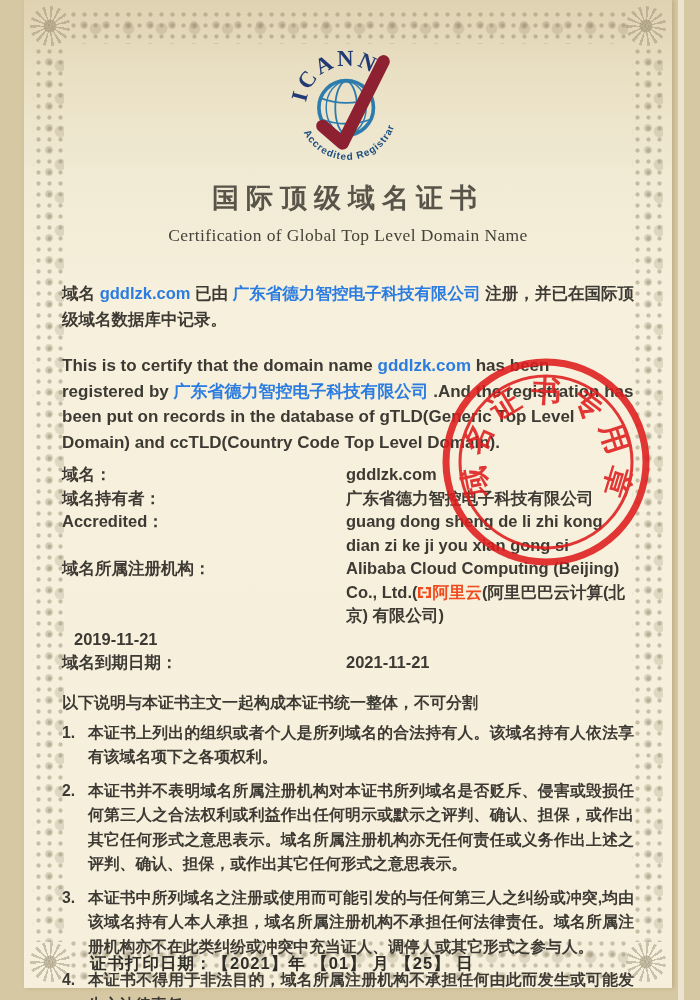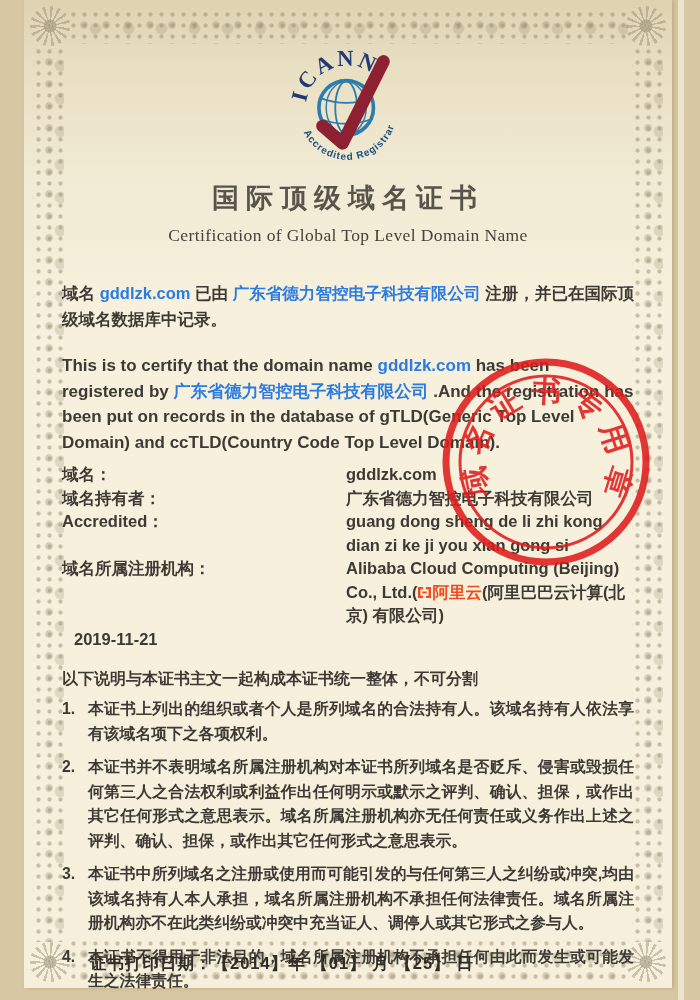--- a/index.html
+++ b/index.html
@@ -134,20 +134,24 @@
         <div class="lbl">域名所属注册机构：</div>
         <div class="val"><span>Alibaba Cloud Computing (Beijing) Co., Ltd.(</span><span class="brand"><svg width="15" height="13" viewBox="0 0 16 14">
                 <path d="M1,1 h5.5 v2.6 h-2.9 v6.8 h2.9 v2.6 h-5.5 z" fill="#f04a1d"></path>
                 <path d="M15,1 h-5.5 v2.6 h2.9 v6.8 h-2.9 v2.6 h5.5 z" fill="#f04a1d"></path>
                 <rect x="5.6" y="6" width="4.8" height="2" fill="#f04a1d"></rect>
               </svg><span>阿里云</span></span><span>(阿里巴巴云计算(北京) 有限公司)</span></div>
       </div>
       <div class="row">
         <div class="val">2019-11-21</div>
       </div>
+      <div class="row">
+        <div class="lbl">域名到期日期：</div>
+        <div class="val">2021-11-21</div>
+      </div>
     </div>
 
     <div class="notices">
       <div class="notices-intro">以下说明与本证书主文一起构成本证书统一整体，不可分割</div>
       <ol class="notice-list">
         <li class="notice-item">
           <span class="num">1.</span>
           <span class="txt">本证书上列出的组织或者个人是所列域名的合法持有人。该域名持有人依法享有该域名项下之各项权利。</span>
         </li>
         <li class="notice-item">
@@ -161,21 +165,21 @@
         <li class="notice-item">
           <span class="num">4.</span>
           <span class="txt">本证书不得用于非法目的，域名所属注册机构不承担任何由此而发生或可能发生之法律责任。</span>
         </li>
 
       </ol>
     </div>
 
   </div>
 
-  <div class="footer"><span>证书打印日期：</span><span>【2014】年 【01】 月 【25】 日</span></div>
+  <div class="footer"><span>证书打印日期：</span><span>【2021】年 【01】 月 【25】 日</span></div>
 </div>
 
 <svg class="stamp" viewBox="0 0 216 216">
   <defs>
     <path id="sealArc" d="M57,147 A63,63 0 1 1 161,145"></path>
   </defs>
   <circle cx="108" cy="108" r="100" fill="none" stroke="#df1d1d" stroke-width="7"></circle>
   <circle cx="108" cy="108" r="86" fill="none" stroke="#df1d1d" stroke-width="3"></circle>
   <text font-family="Liberation Sans, sans-serif" font-size="30" font-weight="bold" fill="#df1d1d" letter-spacing="8">
     <textPath href="#sealArc" startOffset="3%">域名证书专用章</textPath>

